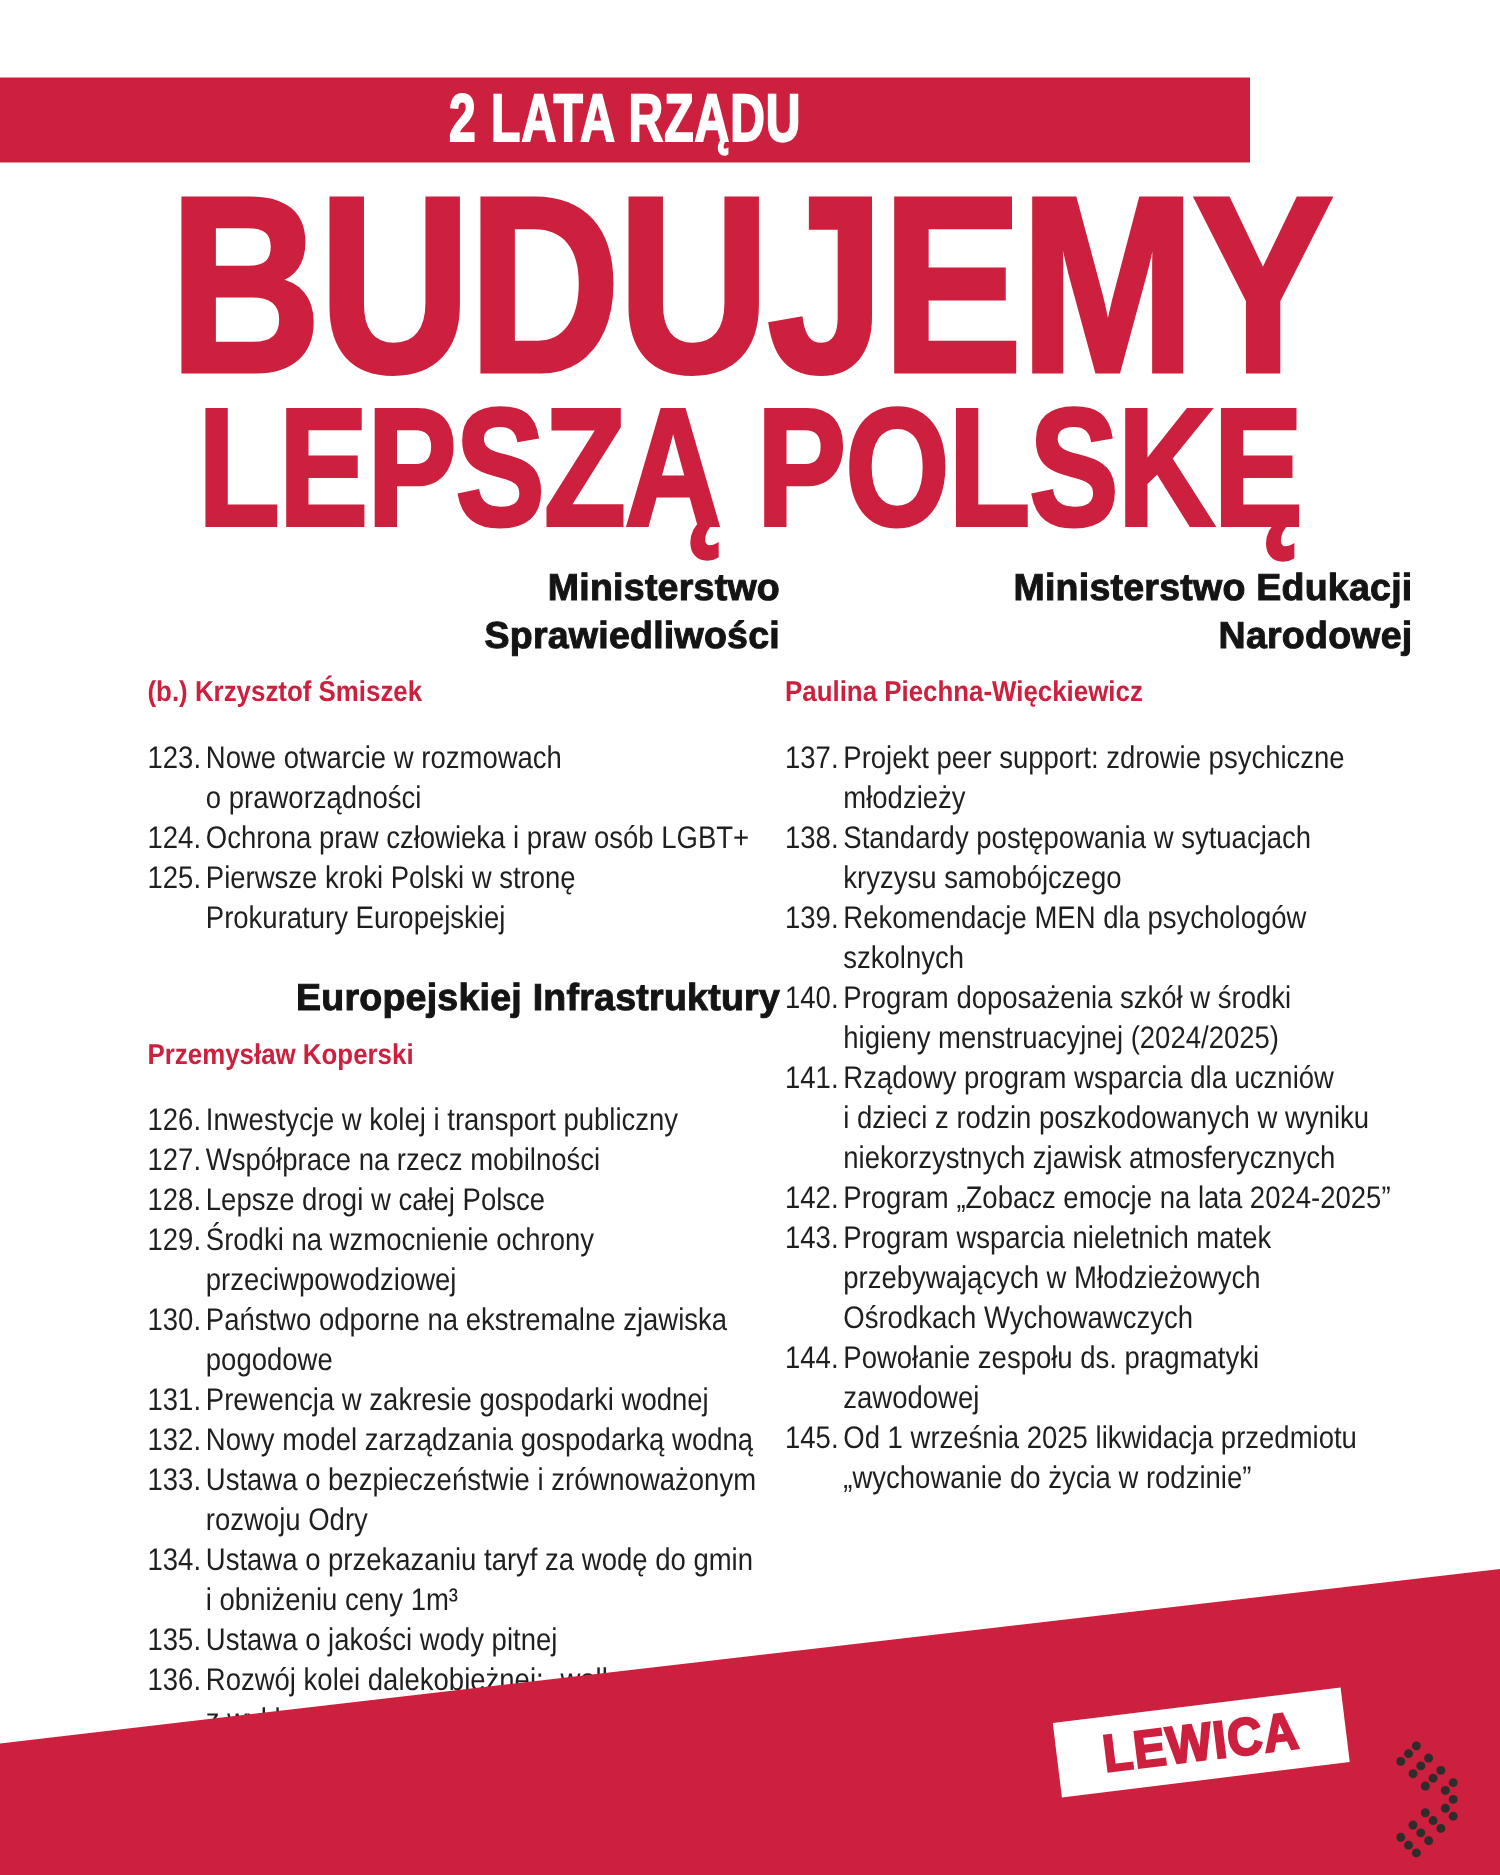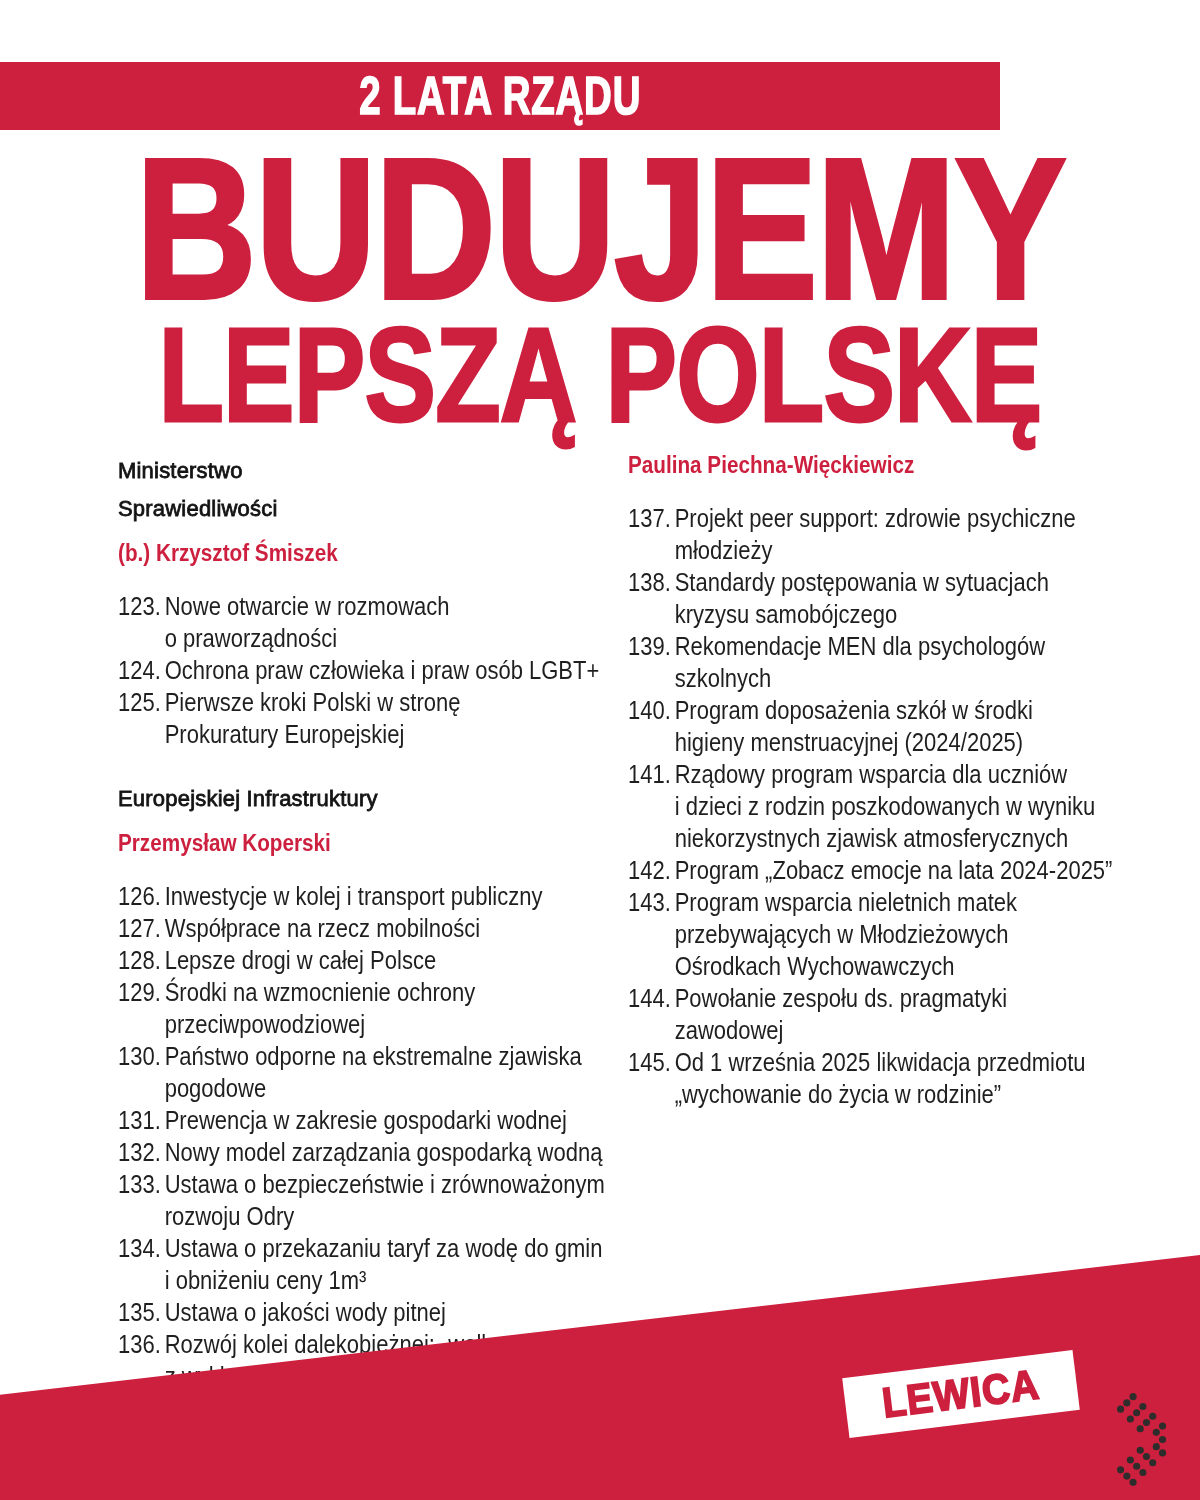--- a/index.html
+++ b/index.html
@@ -54,22 +54,22 @@
     position:absolute;top:452px;left:0;width:1200px;
     display:flex;
     padding:0 70px 0 118px;
     gap:4px;
   }
   .col{flex:0 0 506px;}
   .col.right{flex:1 1 auto;}
 
   .section{margin-bottom:30px;}
   .ministry-heading{
-    font-size:22px;line-height:38px;font-weight:400;color:var(--ink);
-    letter-spacing:0.2px;white-space:pre-line;margin-bottom:12px;
+    font-size:30px;line-height:38px;font-weight:700;color:var(--ink);
+    letter-spacing:0.2px;white-space:pre-line;margin-bottom:12px;text-align:right;
     -webkit-text-stroke:0.8px var(--ink);
   }
   .minister-name{
     color:var(--red);font-size:23px;font-weight:700;line-height:26px;
     margin-bottom:24px;white-space:nowrap;
     transform:scaleX(0.9);transform-origin:left top;width:112%;
   }
   ul.items{
     list-style:none;
     transform:scaleX(0.88);transform-origin:left top;width:114%;
@@ -200,20 +200,22 @@
           <span class="item-num">136.</span>
           <span class="item-text">Rozwój kolei dalekobieżnej: „walka
 z wykluczeniem komunikacyjnym”</span>
         </li>
       </ul>
     </section>
   </div>
 
   <div class="col right">
     <section class="section">
+      <h2 class="ministry-heading">Ministerstwo Edukacji
+Narodowej</h2>
       <p class="minister-name">Paulina Piechna-Więckiewicz</p>
       <ul class="items">
         <li class="item">
           <span class="item-num">137.</span>
           <span class="item-text">Projekt peer support: zdrowie psychiczne
 młodzieży</span>
         </li>
         <li class="item">
           <span class="item-num">138.</span>
           <span class="item-text">Standardy postępowania w sytuacjach

